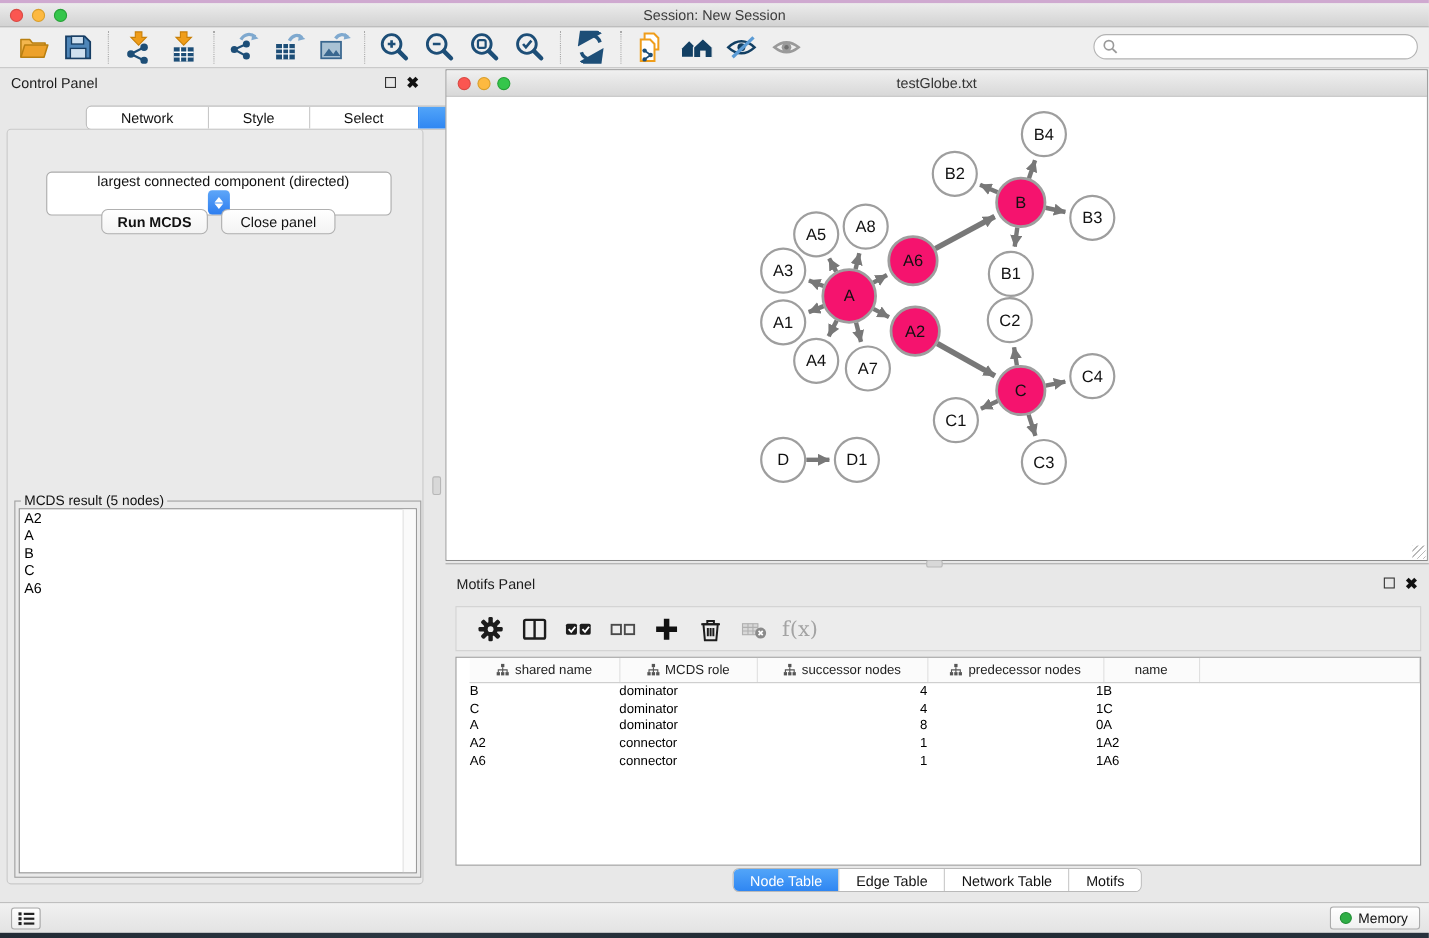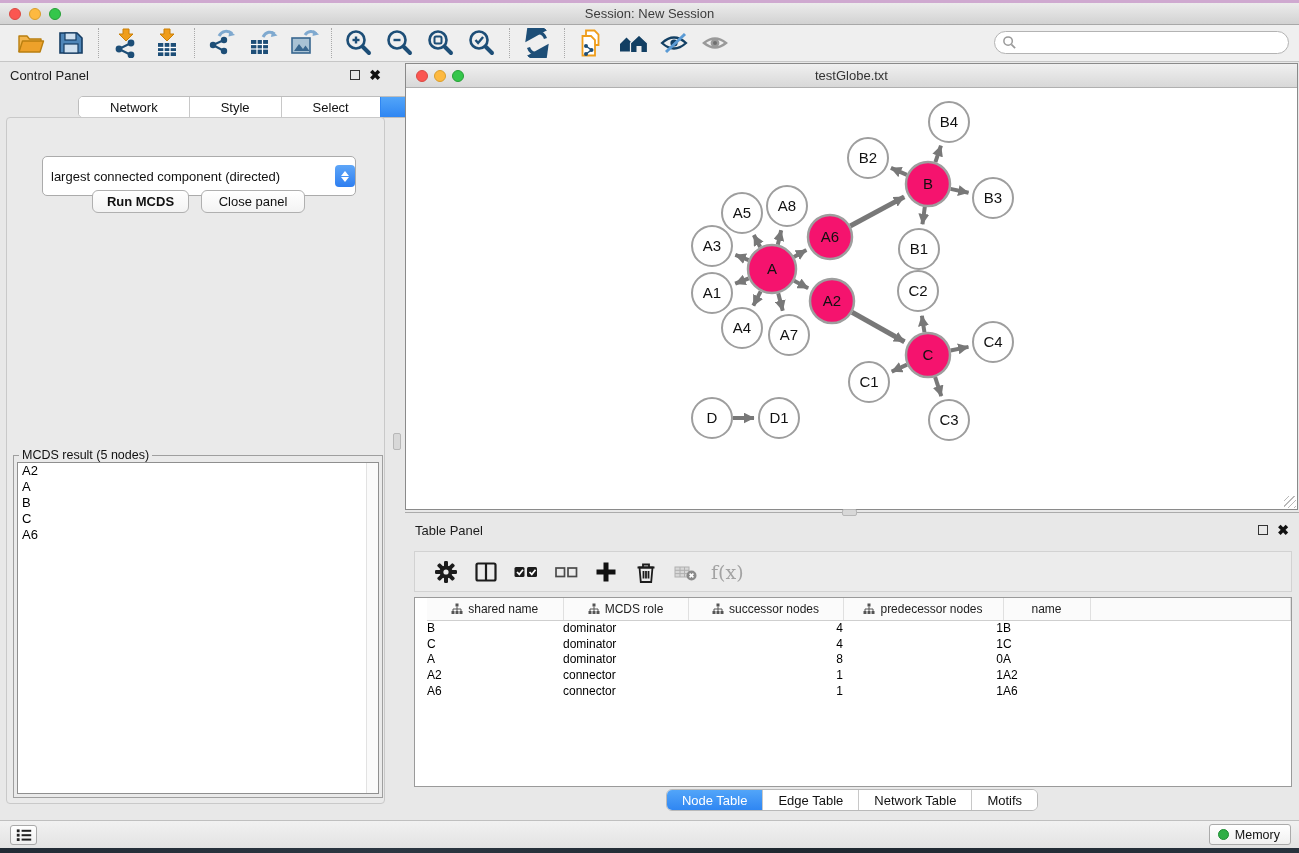--- a/index.html
+++ b/index.html
@@ -41,21 +41,21 @@
   .cp-tabs { position:absolute; left:78px; top:34px; height:22px; display:flex;
     border:1px solid #bdbdbd; border-radius:5px; overflow:hidden; background:#fff; }
   .cp-tab { padding:0 31px; font-size:13px; color:#111; display:flex; align-items:center;
     border-left:1px solid #c8c8c8; background:#fff; }
   .cp-tab:first-child { border-left:none; }
   .cp-tab.active { background:linear-gradient(#52a5f9,#2f86f2); color:#fff; border-left-color:#2f86f2; }
   .cp-pane { position:absolute; left:6px; top:55px; width:379px; height:687px;
     background:#eaeaea; border:1px solid #c9c9c9; border-radius:4px; }
   .opt-label { position:absolute; left:0; width:100%; top:74px; text-align:center; font-size:13px; color:#111; }
   .dropdown { position:absolute; left:42px; top:94px; width:314px; height:40px; background:#fff;
-    border:1px solid #ababab; border-radius:5px; display:flex; align-items:center; }
+    border:1px solid #ababab; border-radius:5px; display:flex; align-items:center;flex-direction:column; }
   .dropdown .dval { flex:1; font-size:13px; color:#111; padding-left:8px; white-space:nowrap; overflow:hidden; }
   .dropdown .stepper { width:20px; height:22px; margin-right:0px; border-radius:4px;
     background:linear-gradient(#5ea6f8,#2e7ef0); display:flex; flex-direction:column;
     align-items:center; justify-content:center; gap:1px; }
   .stepper .ar { width:0; height:0; border-left:4px solid transparent; border-right:4px solid transparent; }
   .stepper .up { border-bottom:5px solid #fff; }
   .stepper .dn { border-top:5px solid #fff; }
   .btn { position:absolute; height:23px; background:linear-gradient(#ffffff,#f3f3f3);
     border:1px solid #b0b0b0; border-radius:6px; font-size:13px; color:#111;
     display:flex; align-items:center; justify-content:center; }
@@ -463,21 +463,21 @@
       </g>
     </svg>
   <div class="resize-grip"></div>
 </div>
 
 <div class="abs h-split-line"></div>
 <div class="abs h-grip"></div>
 
 <div class="abs table-panel">
   <div class="panel-head" style="padding:0 10px; height:26px;">
-    <span class="ptitle">Table Panel</span>
+    <span class="ptitle">Motifs Panel</span>
     <span class="panel-icons">
       <span class="float-ic"></span>
       <span class="close-ic">✖</span>
     </span>
   </div>
   <div class="tp-toolbar">
     <div class="tp-btn">
       <svg width="26" height="26" viewBox="0 0 26 26">
         <g fill="#1c1c1c">
           <rect x="11" y="2" width="4" height="22" rx="1.2"></rect>

